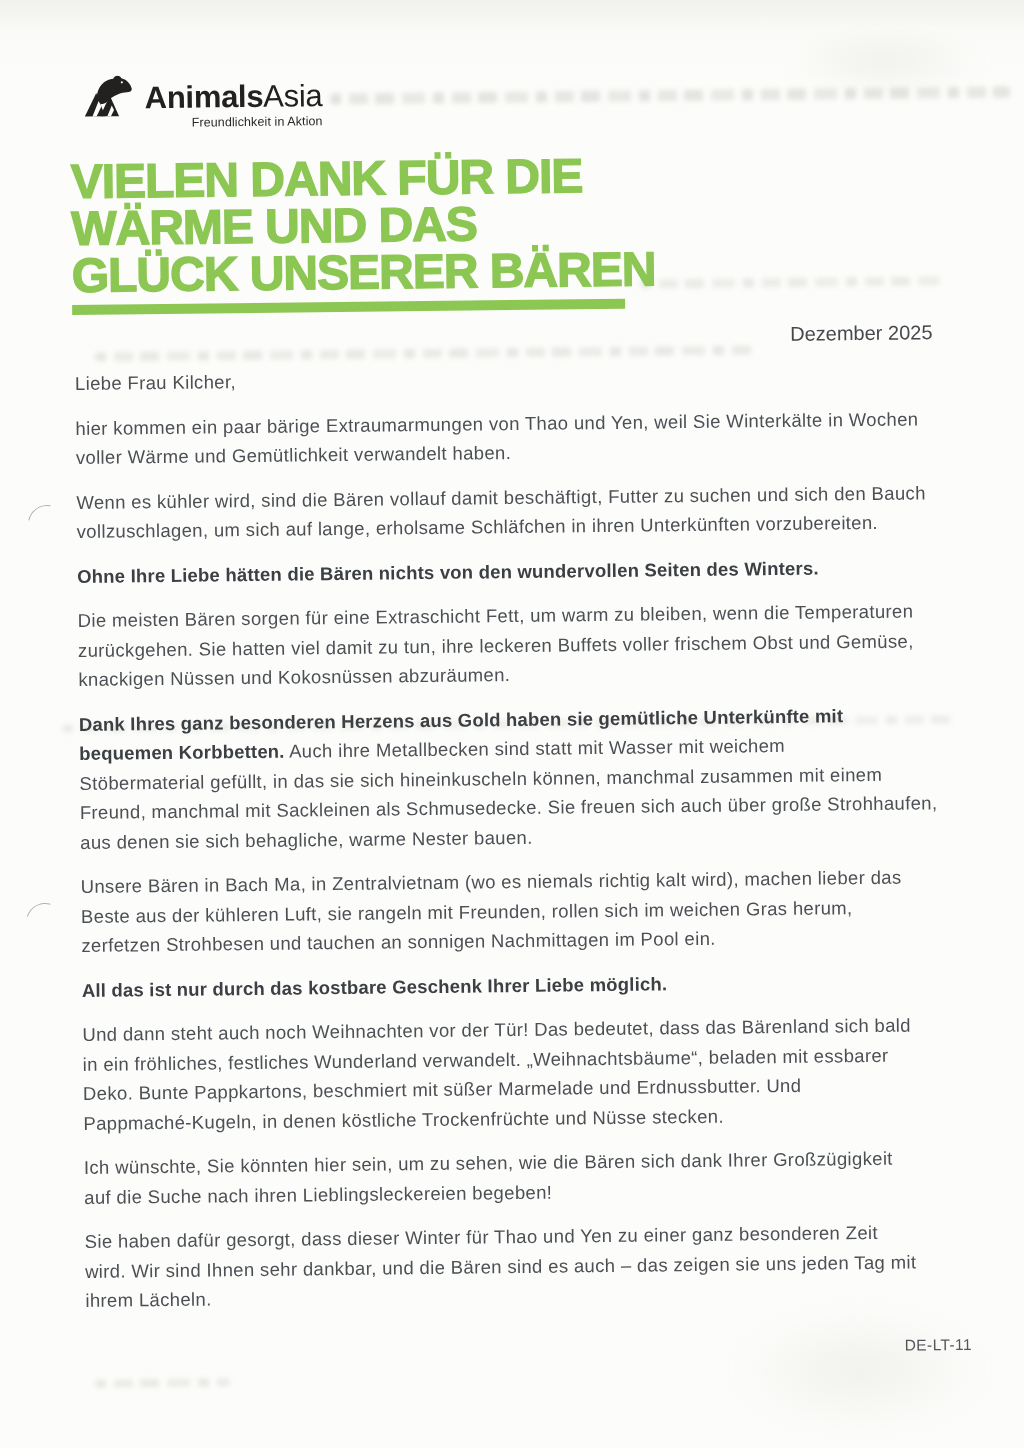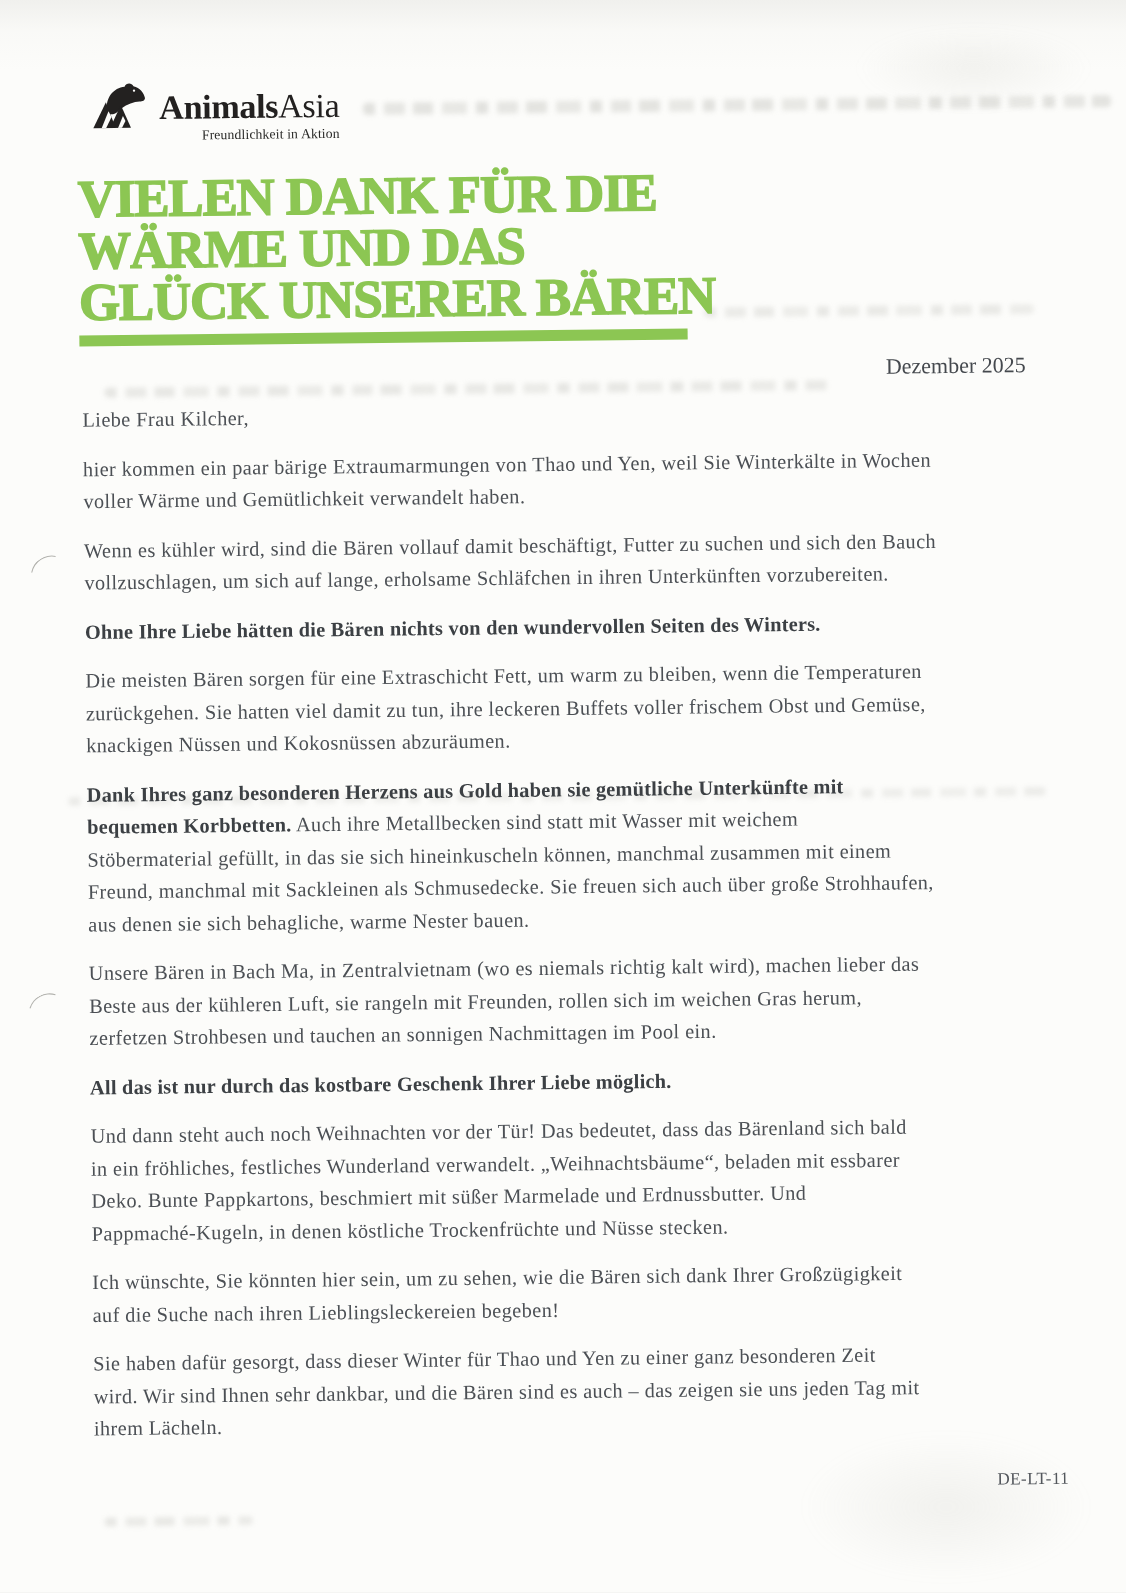--- a/index.html
+++ b/index.html
@@ -2,21 +2,21 @@
 <html><head>
 <meta charset="utf-8">
 <style>
   html, body { margin: 0; padding: 0; background: #e9e9e6; }
   .sheet {
     position: relative;
     width: 1024px;
     height: 1448px;
     background: #fcfcfa;
     overflow: hidden;
-    font-family: Liberation Serif, serif;
+    font-family: Liberation Sans, sans-serif;
   }
   
   .top-noise {
     position: absolute; left: 0; top: 0; width: 1024px; height: 64px;
     background: linear-gradient(180deg, rgba(198,198,192,0.22), rgba(226,226,220,0.10) 45%, rgba(255,255,255,0));
     pointer-events: none;
   }
   .bleed {
     position: absolute;
     background: repeating-linear-gradient(90deg,

